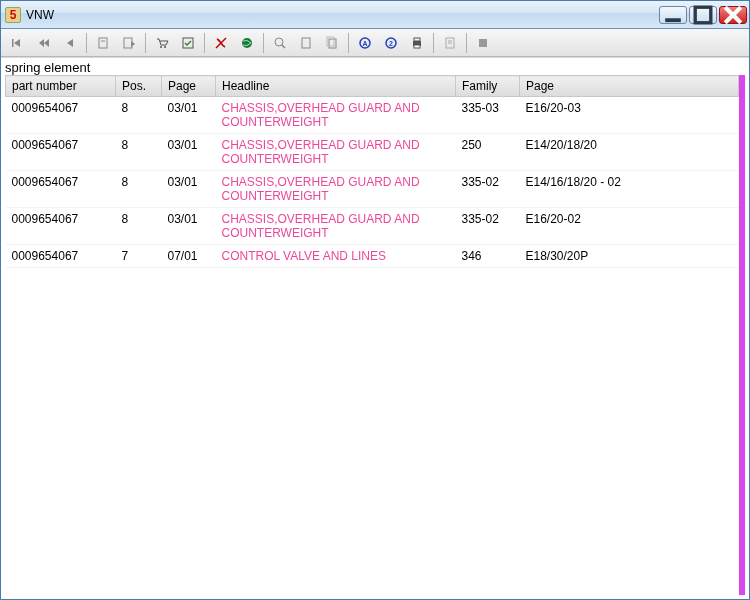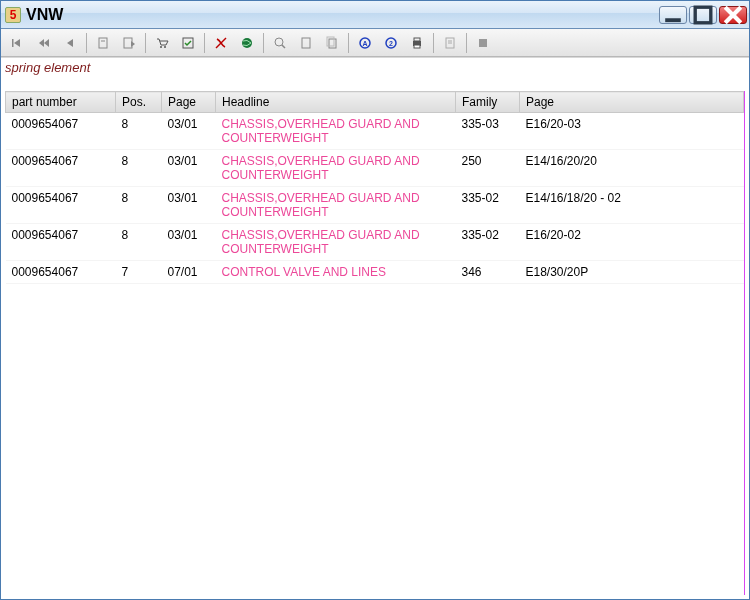--- a/index.html
+++ b/index.html
@@ -29,21 +29,21 @@
     border-bottom: 1px solid #6a8fb8;
   }
   .app-icon {
     width: 16px; height: 16px;
     margin-right: 5px;
     display: inline-flex; align-items: center; justify-content: center;
     font-weight: bold; font-size: 12px;
     color: #d00; background:#e8d088; border:1px solid #8a6;
     border-radius:2px;
   }
-  .title-text { color: #000; font-size: 16px; font-weight: bold; }
+  .title-text { color: #000; font-size: 12px; }
   .titlebar-spacer { flex: 1; }
   .winbtns { display: flex; gap: 2px; }
   .winbtn {
     width: 28px; height: 18px;
     border: 1px solid #6b86a8;
     border-radius: 3px;
     background: linear-gradient(to bottom,#f2f7fc,#cbdff0);
     display:flex; align-items:center; justify-content:center;
     font-size:10px; color:#2b3a4a;
     cursor: default;
@@ -67,32 +67,31 @@
     border: 1px solid transparent;
     font-size: 13px;
     color:#555;
   }
   .tsep {
     width:1px; height:20px; background:#b0b0b0; margin:0 3px;
   }
   .tbtn svg { width:14px; height:14px; }
   
   .section-header {
-    color: #7f1d1d;
+    color: #000000;
     font-size: 13px;
     padding: 2px 4px 0 4px;
     border-top:1px solid #d8d8d8;
-    font-style:italic;
   }
   
   .grid {
     flex:1;
     overflow:auto;
-    margin: 16px 4px 4px 4px;
-    border-right:1px solid #d946ef;
+    margin: 0 4px 4px 4px;
+    border-right:6px solid #d946ef;
   }
   table {
     width: 100%;
     border-collapse: collapse;
     table-layout: fixed;
     font-size: 12px;
   }
   thead th {
     background: linear-gradient(to bottom,#f0f0f0,#dcdcdc);
     border: 1px solid #c8c8c8;
@@ -285,21 +284,21 @@
             <td class="link">CHASSIS,OVERHEAD GUARD AND COUNTERWEIGHT</td>
             <td>335-03</td>
             <td>E16/20-03</td>
           </tr>
           <tr>
             <td>0009654067</td>
             <td>8</td>
             <td>03/01</td>
             <td class="link">CHASSIS,OVERHEAD GUARD AND COUNTERWEIGHT</td>
             <td>250</td>
-            <td>E14/16/20/20</td>
+            <td>E14/20/18/20</td>
           </tr>
           <tr>
             <td>0009654067</td>
             <td>8</td>
             <td>03/01</td>
             <td class="link">CHASSIS,OVERHEAD GUARD AND COUNTERWEIGHT</td>
             <td>335-02</td>
             <td>E14/16/18/20 - 02</td>
           </tr>
           <tr>

